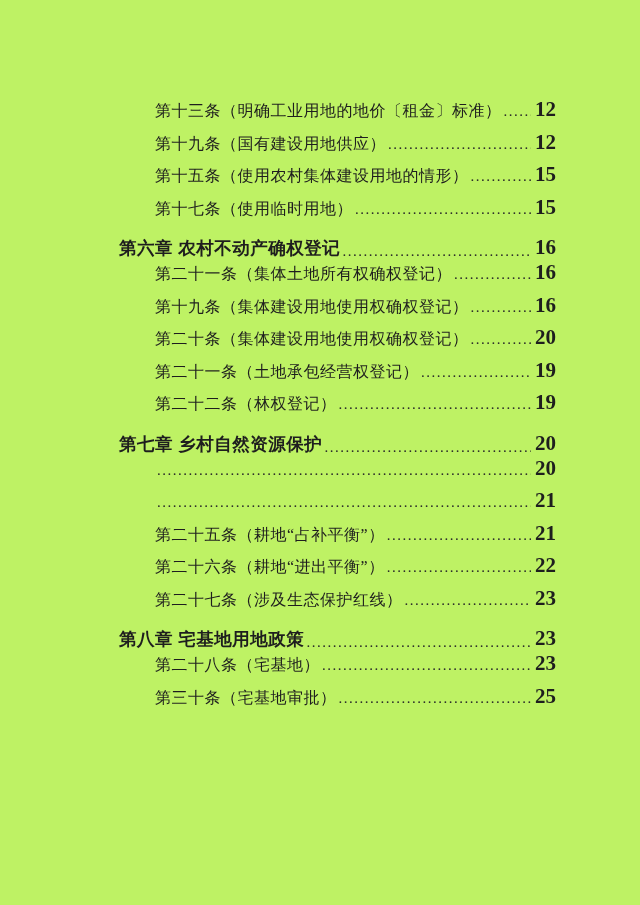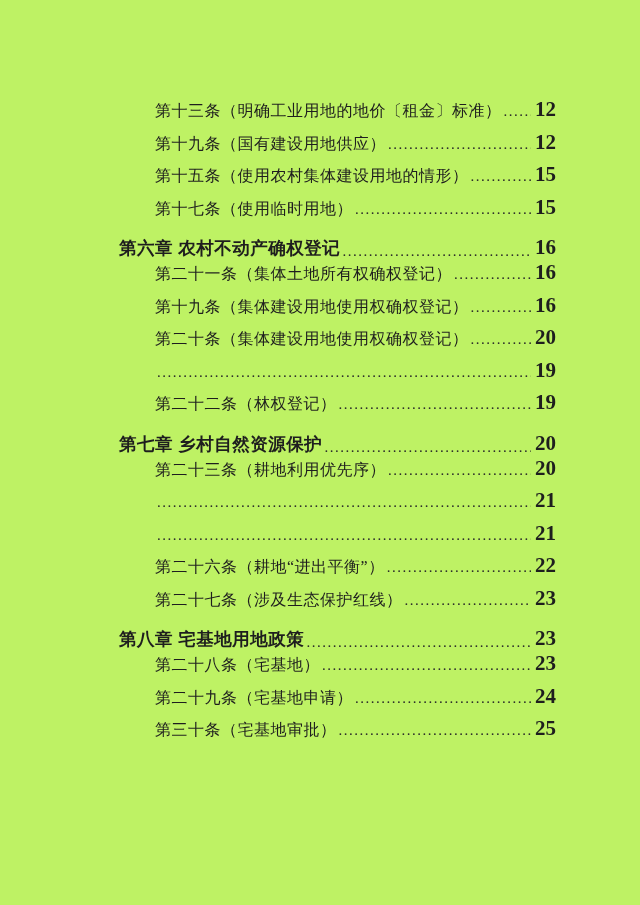--- a/index.html
+++ b/index.html
@@ -117,48 +117,49 @@
     <span class="pagenum">16</span>
   </div>
 
   <div class="row article">
     <span class="label">第二十条（集体建设用地使用权确权登记）</span>
     <span class="dots"></span>
     <span class="pagenum">20</span>
   </div>
 
   <div class="row article">
+    <span class="label">第二十一条（土地承包经营权登记）</span>
     <span class="dots"></span>
     <span class="pagenum">19</span>
   </div>
 
   <div class="row article">
     <span class="label">第二十二条（林权登记）</span>
     <span class="dots"></span>
     <span class="pagenum">19</span>
   </div>
 
   <div class="row chapter">
     <span class="label">第七章 乡村自然资源保护</span>
     <span class="dots"></span>
     <span class="pagenum">20</span>
   </div>
 
   <div class="row article">
-    <span class="label">第二十三条（耕地利用优先序）</span>
     <span class="dots"></span>
     <span class="pagenum">20</span>
   </div>
 
   <div class="row article">
     <span class="dots"></span>
     <span class="pagenum">21</span>
   </div>
 
   <div class="row article">
+    <span class="label">第二十五条（耕地“占补平衡”）</span>
     <span class="dots"></span>
     <span class="pagenum">21</span>
   </div>
 
   <div class="row article">
     <span class="label">第二十六条（耕地“进出平衡”）</span>
     <span class="dots"></span>
     <span class="pagenum">22</span>
   </div>
 
@@ -173,25 +174,20 @@
     <span class="dots"></span>
     <span class="pagenum">23</span>
   </div>
 
   <div class="row article">
     <span class="label">第二十八条（宅基地）</span>
     <span class="dots"></span>
     <span class="pagenum">23</span>
   </div>
 
-  <div class="row article">
-    <span class="label">第二十九条（宅基地申请）</span>
-    <span class="dots"></span>
-    <span class="pagenum">24</span>
-  </div>
 
   <div class="row article">
     <span class="label">第三十条（宅基地审批）</span>
     <span class="dots"></span>
     <span class="pagenum">25</span>
   </div>
 </div>
 </div>
 
 </body></html>

